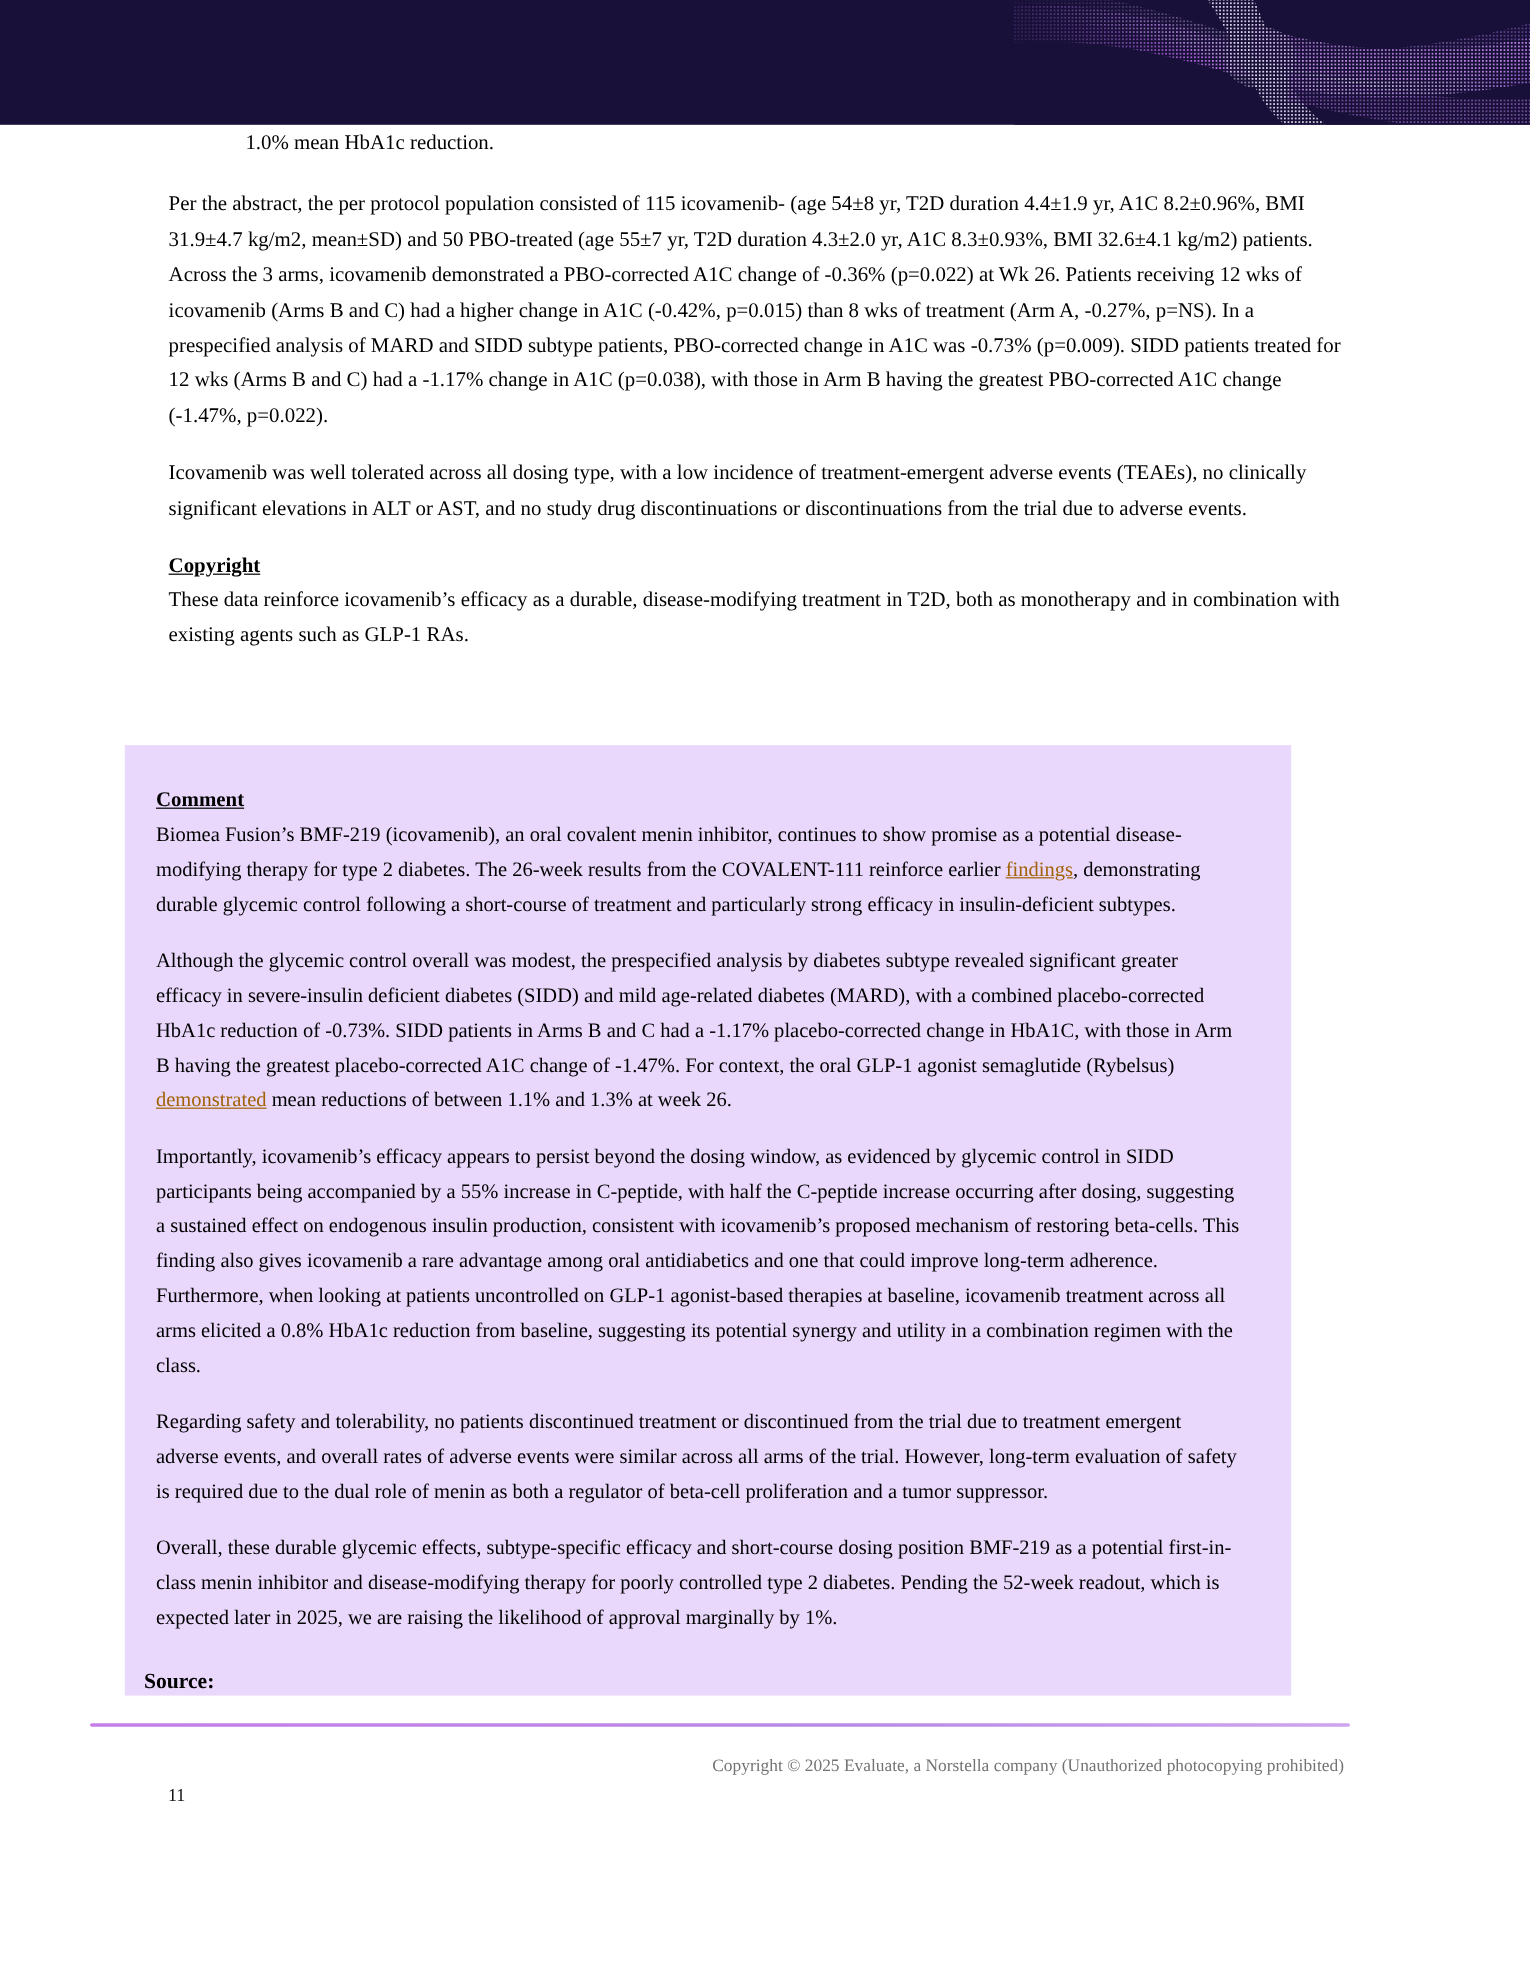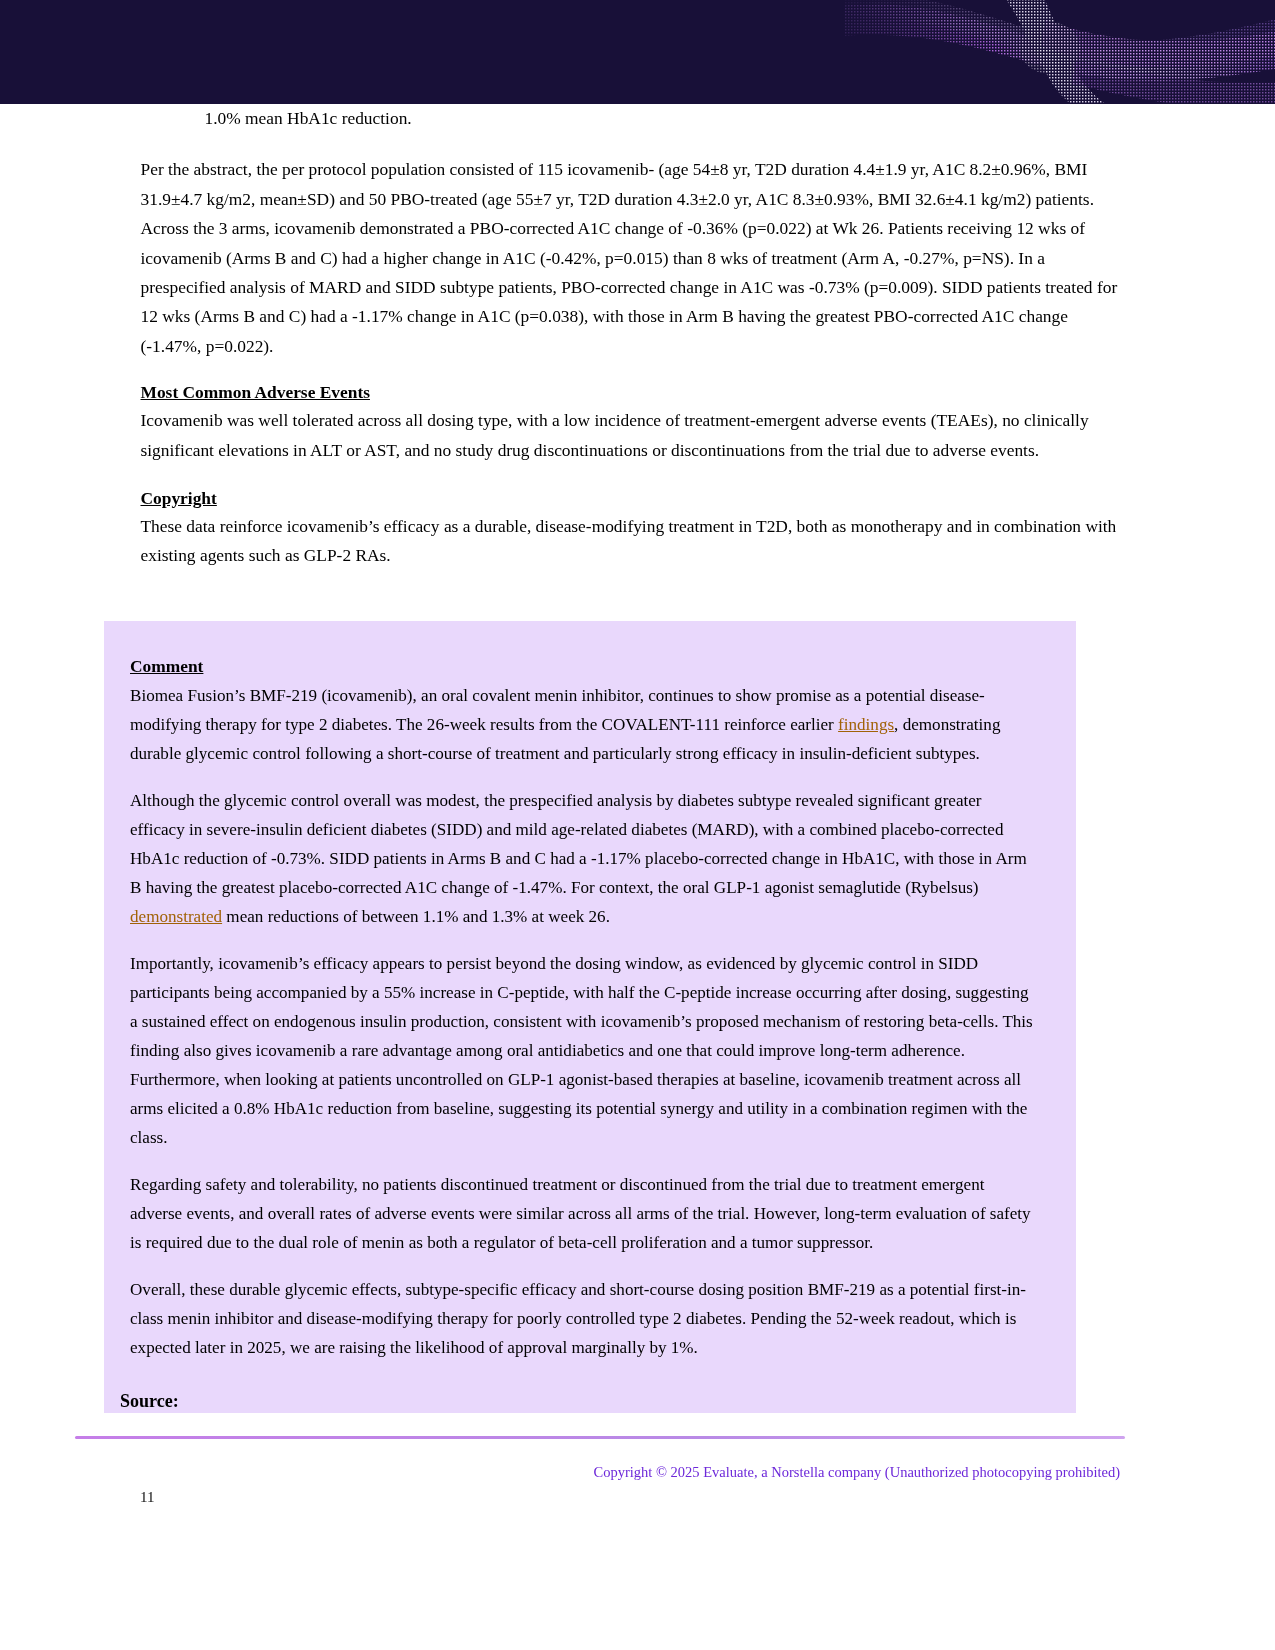--- a/index.html
+++ b/index.html
@@ -122,21 +122,21 @@
     border-radius: 2px;
   }
   .copyright {
     position: absolute;
     left: 0;
     top: 1358px;
     width: 1120px;
     text-align: right;
     font-size: 14.5px;
     line-height: 20px;
-    color: #6d28d9;
+    color: #737373;
   }
   .page-number {
     position: absolute;
     left: 140px;
     top: 1383px;
     font-size: 15px;
     line-height: 20px;
     color: #111;
     text-align: center;
   }
@@ -181,27 +181,26 @@
 </div>
 
 <div class="page">
   <div class="content">
 
     <p class="body first-line">1.0% mean HbA1c reduction.</p>
 
     <p class="body">Per the abstract, the per protocol population consisted of 115 icovamenib- (age 54±8 yr, T2D duration 4.4±1.9 yr, A1C 8.2±0.96%, BMI 31.9±4.7 kg/m2, mean±SD) and 50 PBO-treated (age 55±7 yr, T2D duration 4.3±2.0 yr, A1C 8.3±0.93%, BMI 32.6±4.1 kg/m2) patients. Across the 3 arms, icovamenib demonstrated a PBO-corrected A1C change of -0.36% (p=0.022) at Wk 26. Patients receiving 12 wks of icovamenib (Arms B and C) had a higher change in A1C (-0.42%, p=0.015) than 8 wks of treatment (Arm A, -0.27%, p=NS). In a prespecified analysis of MARD and SIDD subtype patients, PBO-corrected change in A1C was -0.73% (p=0.009). SIDD patients treated for 12 wks (Arms B and C) had a -1.17% change in A1C (p=0.038), with those in Arm B having the greatest PBO-corrected A1C change (-1.47%, p=0.022).</p>
 
     <div class="head-block">
-      <h3 class="section-head">Most Common Adverse Events</h3>
       <p class="body">Icovamenib was well tolerated across all dosing type, with a low incidence of treatment-emergent adverse events (TEAEs), no clinically significant elevations in ALT or AST, and no study drug discontinuations or discontinuations from the trial due to adverse events.</p>
     </div>
 
     <div class="head-block">
       <h3 class="section-head">Copyright</h3>
-      <p class="body">These data reinforce icovamenib’s efficacy as a durable, disease-modifying treatment in T2D, both as monotherapy and in combination with existing agents such as GLP-2 RAs.</p>
+      <p class="body">These data reinforce icovamenib’s efficacy as a durable, disease-modifying treatment in T2D, both as monotherapy and in combination with existing agents such as GLP-1 RAs.</p>
     </div>
 
   </div>
 
   <div class="comment-box">
     <h3 class="section-head">Comment</h3>
 
     <p class="body"><span>Biomea Fusion’s BMF-219 (icovamenib), an oral covalent menin inhibitor, continues to show promise as a potential disease-modifying therapy for type 2 diabetes. The 26-week results from the COVALENT-111 reinforce earlier </span><a class="inline-link" href="#">findings</a><span>, demonstrating durable glycemic control following a short-course of treatment and particularly strong efficacy in insulin-deficient subtypes.</span></p>
 
     <p class="body"><span>Although the glycemic control overall was modest, the prespecified analysis by diabetes subtype revealed significant greater efficacy in severe-insulin deficient diabetes (SIDD) and mild age-related diabetes (MARD), with a combined placebo-corrected HbA1c reduction of -0.73%. SIDD patients in Arms B and C had a -1.17% placebo-corrected change in HbA1C, with those in Arm B having the greatest placebo-corrected A1C change of -1.47%. For context, the oral GLP-1 agonist semaglutide (Rybelsus)&nbsp; </span><a class="inline-link" href="#">demonstrated</a><span> mean reductions of between 1.1% and 1.3% at week 26.</span></p>

